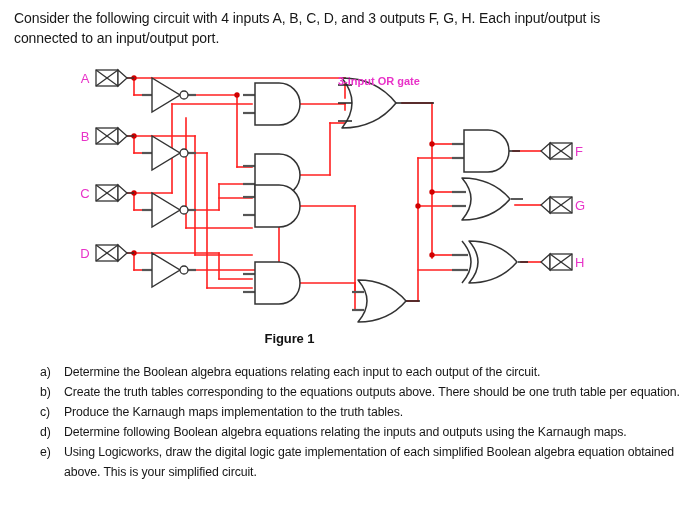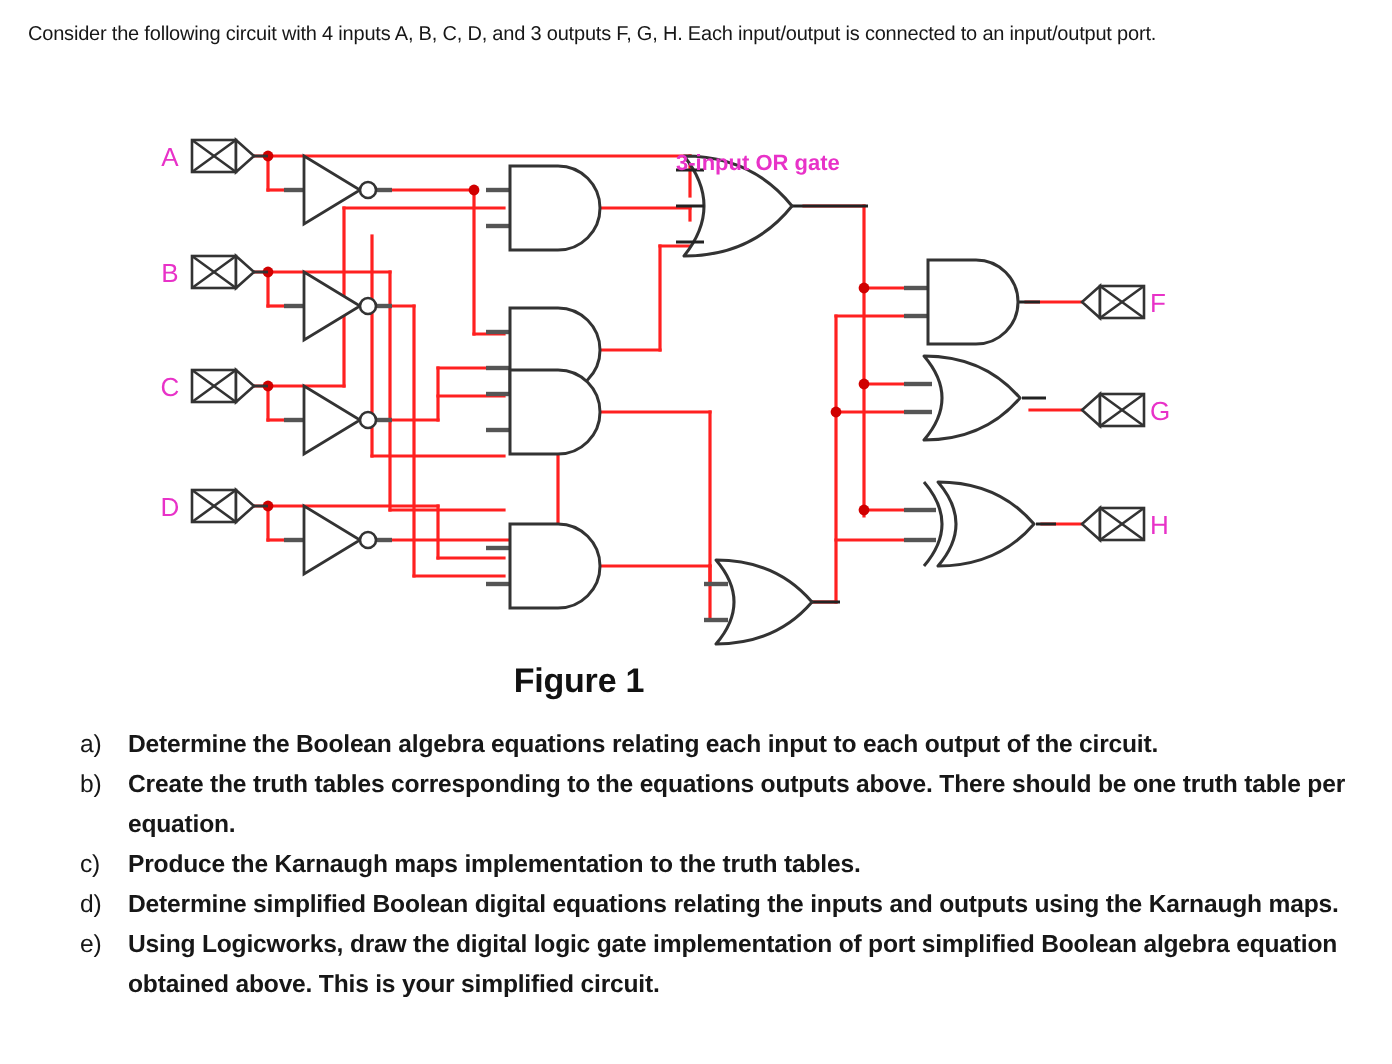--- a/index.html
+++ b/index.html
@@ -13,39 +13,39 @@
     position: relative;
     font-family: "Liberation Sans", sans-serif;
     color: #1a1a1a;
     overflow: hidden;
   }
   .intro {
     position: absolute;
     left: 14px;
     top: 8px;
     width: 620px;
-    font-size: 10px;
+    font-size: 14px;
     line-height: 20px;
     color: #171717;
     letter-spacing: -0.1px;
   }
   .figure-wrap {
     position: absolute;
     left: 0;
     top: 58px;
     width: 696px;
     height: 270px;
   }
   .figure-caption {
     position: absolute;
     left: 0;
     top: 331px;
     width: 579px;
     text-align: center;
-    font-size: 17px;
+    font-size: 13px;
     font-weight: bold;
     color: #111;
     letter-spacing: -0.1px;
   }
   .tasks {
     position: absolute;
     left: 40px;
     top: 362px;
     width: 640px;
   }
@@ -57,21 +57,20 @@
     letter-spacing: -0.1px;
     margin-bottom: 0px;
   }
   .task-marker {
     width: 24px;
     flex: 0 0 24px;
     text-align: left;
   }
   .task-text {
     flex: 1 1 auto;
-    font-weight: bold;
   }
   svg { display: block; }
   text { font-family: "Liberation Sans", sans-serif; }
 </style>
 </head>
 <body>
 
 <div class="intro">Consider the following circuit with 4 inputs A, B, C, D, and 3 outputs F, G, H. Each input/output is connected to an input/output port.</div>
 
 <div class="figure-wrap">
@@ -356,19 +355,19 @@
   <div class="task">
     <span class="task-marker">b)</span>
     <span class="task-text">Create the truth tables corresponding to the equations outputs above. There should be one truth table per equation.</span>
   </div>
   <div class="task">
     <span class="task-marker">c)</span>
     <span class="task-text">Produce the Karnaugh maps implementation to the truth tables.</span>
   </div>
   <div class="task">
     <span class="task-marker">d)</span>
-    <span class="task-text">Determine simplified Boolean digital equations relating the inputs and outputs using the Karnaugh maps.</span>
+    <span class="task-text">Determine following Boolean algebra equations relating the inputs and outputs using the Karnaugh maps.</span>
   </div>
   <div class="task">
     <span class="task-marker">e)</span>
-    <span class="task-text">Using Logicworks, draw the digital logic gate implementation of port simplified Boolean algebra equation obtained above. This is your simplified circuit.</span>
+    <span class="task-text">Using Logicworks, draw the digital logic gate implementation of each simplified Boolean algebra equation obtained above. This is your simplified circuit.</span>
   </div>
 </div>
 
 </body></html>

